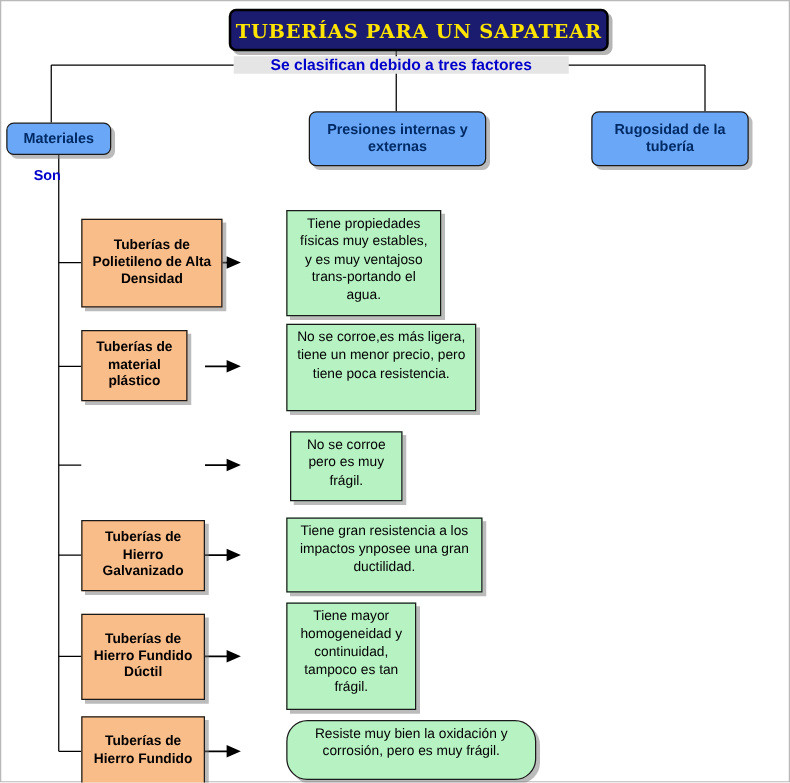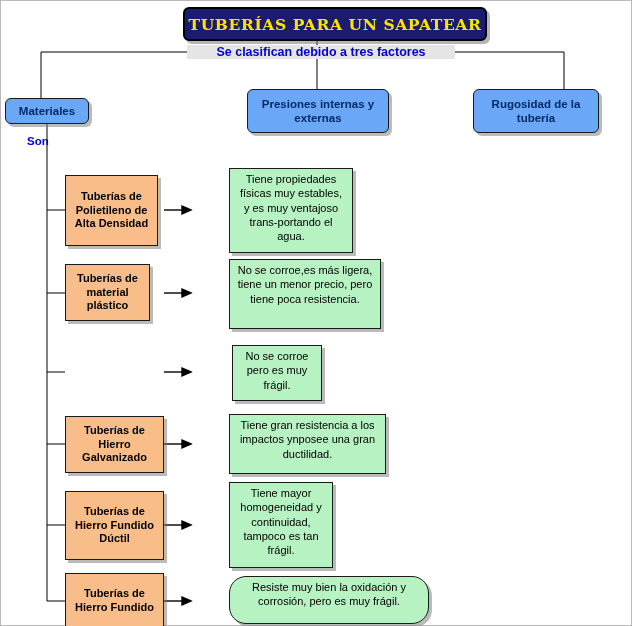--- a/index.html
+++ b/index.html
@@ -189,21 +189,21 @@
   </div>
   <div class="blue-box" id="blue-presiones">
     <span>Presiones internas y externas</span>
   </div>
   <div class="blue-box" id="blue-rugosidad">
     <span>Rugosidad de la tubería</span>
   </div>
 
   <div class="son-label">Son</div>
 
-  <div class="orange-box" style="left:64px; top:174px; width:93px; height:71px;align-items:center;">
+  <div class="orange-box" style="left:64px; top:174px; width:113px; height:71px;align-items:center;">
     <span>Tuberías de Polietileno de Alta Densidad</span>
   </div>
   <div class="green-box" style="left:190px; top:167px; width:124px; height:85px;">
     <span>Tiene propiedades físicas muy estables, y es muy ventajoso trans-portando el agua.</span>
   </div>
 
   <div class="orange-box" style="left:64px; top:263px; width:85px; height:57px;">
     <span>Tuberías de material plástico</span>
   </div>
   <div class="green-box" style="left:190px; top:258px; width:152px; height:70px;">

